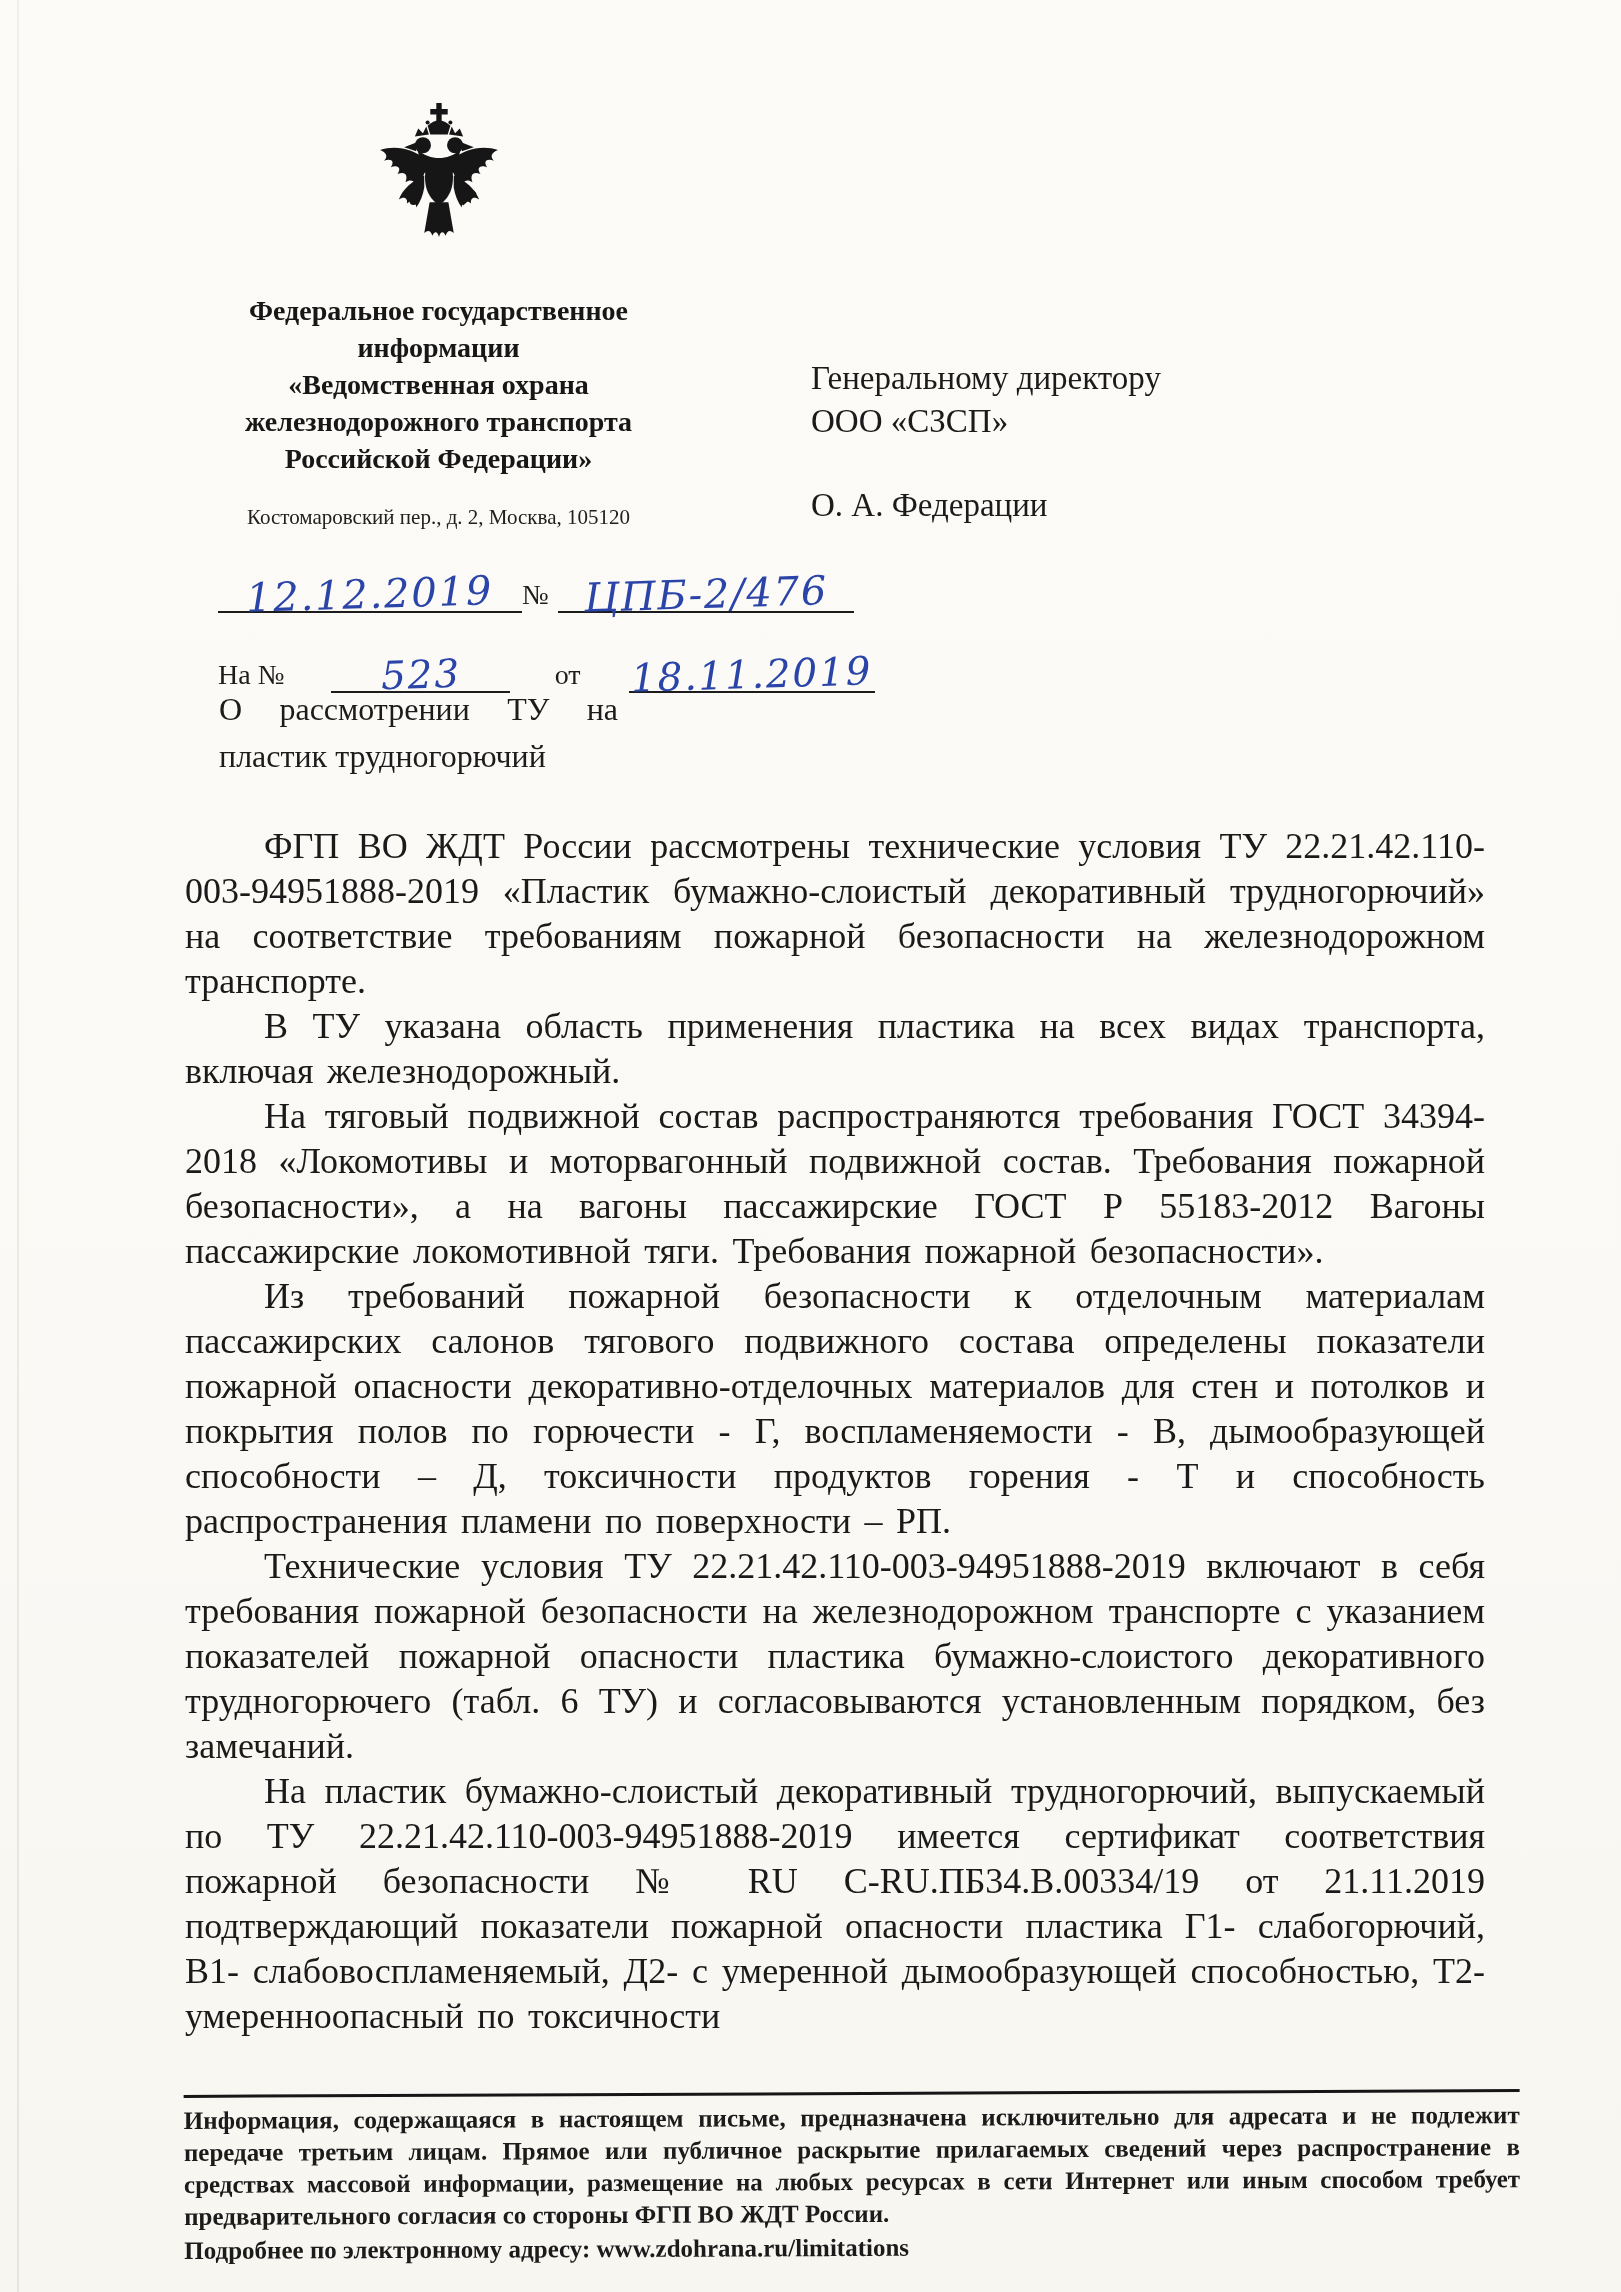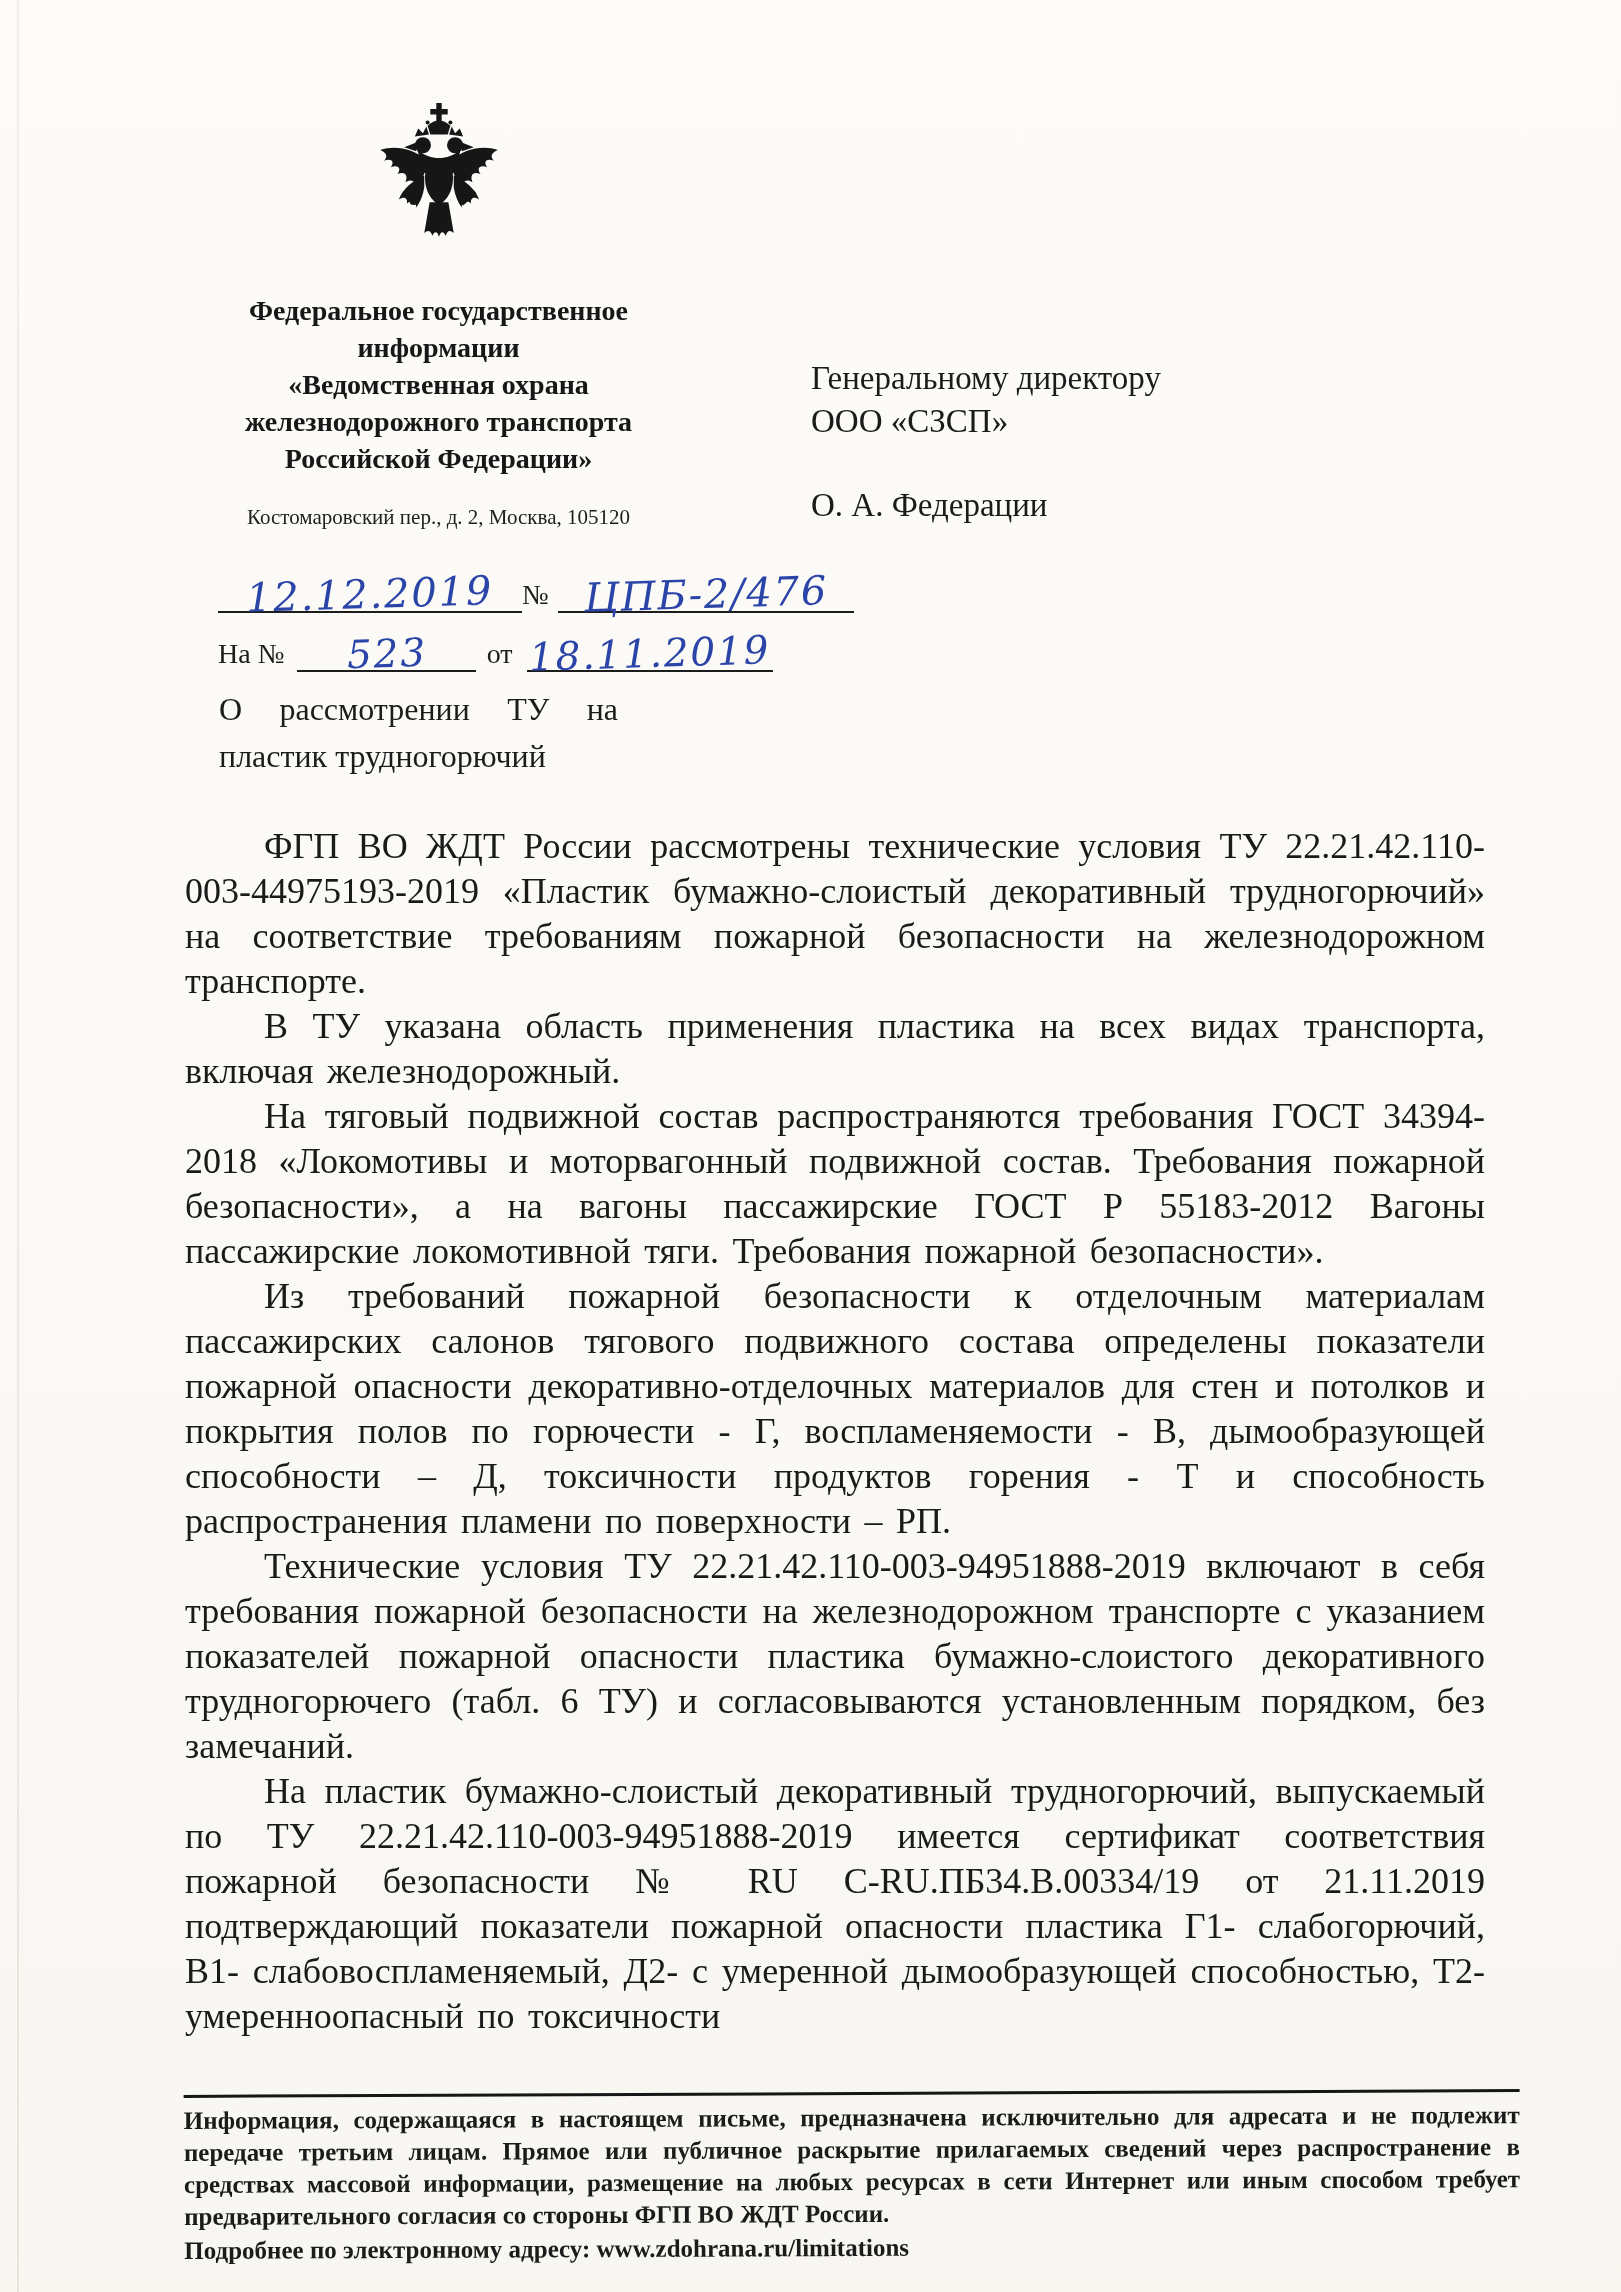--- a/index.html
+++ b/index.html
@@ -17,21 +17,21 @@
 
   
   .letterhead{position:absolute;left:134px;top:86px;width:609px;text-align:center;}
   .emblem{display:block;margin:0 auto 7.2px auto;width:134px;height:199px;}
   .org{font-weight:bold;font-size:28px;line-height:37px;color:#171717;}
   .addr{margin-top:25px;font-size:21px;line-height:30px;color:#202020;}
 
   
   .refrow{position:absolute;left:218px;display:flex;align-items:flex-end;white-space:nowrap;}
   .rowA{top:568px;}
-  .rowB{top:627px;}
+  .rowB{top:648px;gap:34px;}
   .printed{font-size:28px;color:#1d1d1d;padding:0 5.4px 1.8px 0;}
   .slot{display:inline-block;border-bottom:2.7px solid #1c1c1c;text-align:center;overflow:visible;}
   .slotA1{width:304px;}
   .slotA2{width:296px;margin-left:3.6px;}
   .slotB1{width:179px;margin-left:7.2px;}
   .slotB2{width:246px;margin-left:9px;}
   .hw{
     display:inline-block;
     font-family:"DejaVu Serif", serif;
     font-style:italic;
@@ -132,21 +132,21 @@
     <div>пластик трудногорючий</div>
   </div>
 
   <div class="recipient">
     <div>Генеральному директору</div>
     <div>ООО «СЗСП»</div>
     <div class="rname">О. А. Федерации</div>
   </div>
 
   <div class="body">
-    <p>ФГП ВО ЖДТ России рассмотрены технические условия ТУ 22.21.42.110-003-44975193-2019 «Пластик бумажно-слоистый декоративный трудногорючий» на соответствие требованиям пожарной безопасности на железнодорожном транспорте.</p>
+    <p>ФГП ВО ЖДТ России рассмотрены технические условия ТУ 22.21.42.110-003-94951888-2019 «Пластик бумажно-слоистый декоративный трудногорючий» на соответствие требованиям пожарной безопасности на железнодорожном транспорте.</p>
     <p>В ТУ указана область применения пластика на всех видах транспорта, включая железнодорожный.</p>
     <p>На тяговый подвижной состав распространяются требования ГОСТ 34394-2018 «Локомотивы и моторвагонный подвижной состав. Требования пожарной безопасности», а на вагоны пассажирские ГОСТ Р 55183-2012 Вагоны пассажирские локомотивной тяги. Требования пожарной безопасности».</p>
     <p>Из требований пожарной безопасности к отделочным материалам пассажирских салонов тягового подвижного состава определены показатели пожарной опасности декоративно-отделочных материалов для стен и потолков и покрытия полов по горючести - Г, воспламеняемости - В, дымообразующей способности – Д, токсичности продуктов горения - Т и способность распространения пламени по поверхности – РП.</p>
     <p>Технические условия ТУ 22.21.42.110-003-94951888-2019 включают в себя требования пожарной безопасности на железнодорожном транспорте с указанием показателей пожарной опасности пластика бумажно-слоистого декоративного трудногорючего (табл. 6 ТУ) и согласовываются установленным порядком, без замечаний.</p>
     <p>На пластик бумажно-слоистый декоративный трудногорючий, выпускаемый по ТУ 22.21.42.110-003-94951888-2019 имеется сертификат соответствия пожарной безопасности № RU С-RU.ПБ34.В.00334/19 от 21.11.2019 подтверждающий показатели пожарной опасности пластика Г1- слабогорючий, В1- слабовоспламеняемый, Д2- с умеренной дымообразующей способностью, Т2- умеренноопасный по токсичности</p>
   </div>
 
   <div class="footer">
     <div class="rule"></div>
     <p class="disc">Информация, содержащаяся в настоящем письме, предназначена исключительно для адресата и не подлежит передаче третьим лицам. Прямое или публичное раскрытие прилагаемых сведений через распространение в средствах массовой информации, размещение на любых ресурсах в сети Интернет или иным способом требует предварительного согласия со стороны ФГП ВО ЖДТ России.</p>

